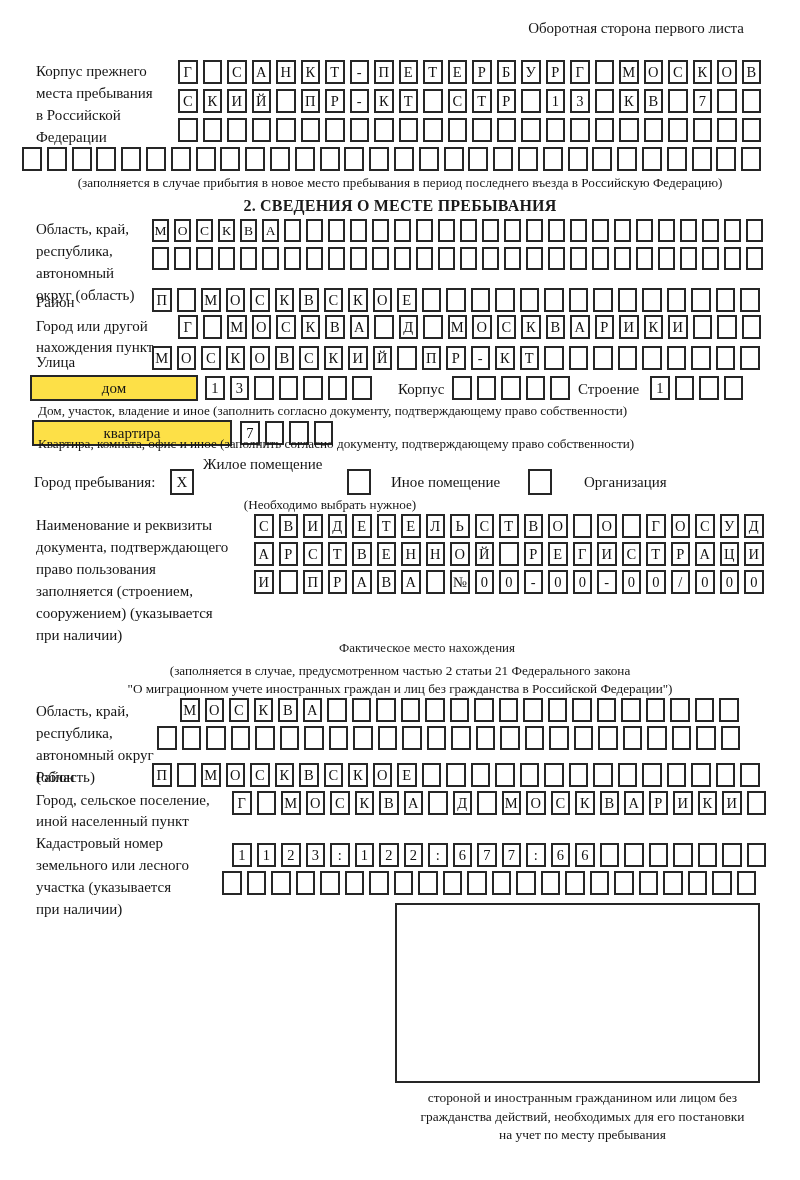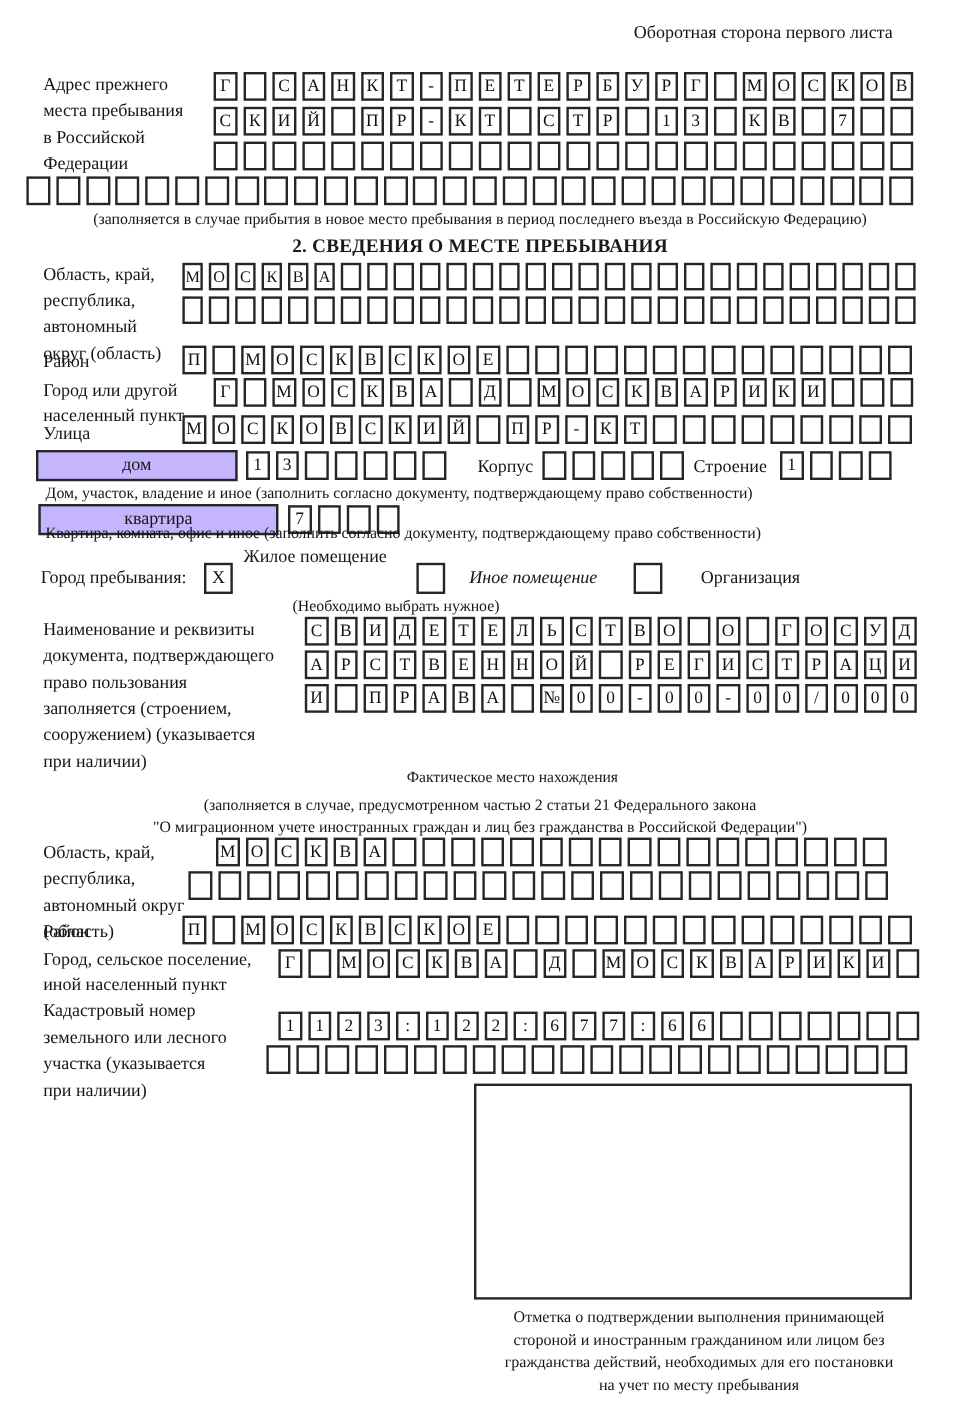--- a/index.html
+++ b/index.html
@@ -21,41 +21,41 @@
     box-sizing:border-box; flex:0 0 auto;
     width:19.5px; height:24px; border:2px solid #262626; background:#fff;
     display:flex; align-items:center; justify-content:center;
     font-size:14.5px; color:#111;
   }
   .cells.sm .cell { width:17px; height:23px; font-size:13.5px; }
   .cells.wide30 { gap:4.8px; }
   .cells.wide30 .cell { width:20px; }
 
   .labelbox {
-    box-sizing:border-box; border:2px solid #262626; background:#c4b5fd;
+    box-sizing:border-box; border:2px solid #262626; background:#fde047;
     display:flex; align-items:center; justify-content:center;
     font-size:15px; color:#151515;
   }
   .checkbox {
     box-sizing:border-box; width:24px; height:26px; border:2px solid #262626;
     display:flex; align-items:center; justify-content:center;
     font-size:15px; color:#111; background:#fff;
   }
   .bigbox { box-sizing:border-box; border:2px solid #262626; background:#fff; }
   .marknote { font-size:13.4px; line-height:18.5px; text-align:center; color:#151515; }
 </style>
 </head>
 <body>
 
 <div class="page">
 
   <div class="abs caption" style="top:20px; right:56px; font-size:15px;">Оборотная сторона первого листа</div>
 
   <div class="abs label" style="left:36px; top:60px; width:150px;">
-      <div>Адрес прежнего</div>
+      <div>Корпус прежнего</div>
       <div>места пребывания</div>
       <div>в Российской</div>
       <div>Федерации</div>
     </div>
   <div class="abs cells" style="left:178px; top:60px;">
       <span class="cell">Г</span>
       <span class="cell"></span>
       <span class="cell">С</span>
       <span class="cell">А</span>
       <span class="cell">Н</span>
@@ -258,21 +258,21 @@
       <span class="cell"></span>
       <span class="cell"></span>
       <span class="cell"></span>
       <span class="cell"></span>
       <span class="cell"></span>
       <span class="cell"></span>
     </div>
 
   <div class="abs label lh21" style="left:36px; top:316px; width:160px;">
       <div>Город или другой</div>
-      <div>населенный пункт</div>
+      <div>нахождения пункт</div>
     </div>
   <div class="abs cells" style="left:178px; top:315px;">
       <span class="cell">Г</span>
       <span class="cell"></span>
       <span class="cell">М</span>
       <span class="cell">О</span>
       <span class="cell">С</span>
       <span class="cell">К</span>
       <span class="cell">В</span>
       <span class="cell">А</span>
@@ -356,21 +356,21 @@
       <span class="cell"></span>
       <span class="cell"></span>
       <span class="cell"></span>
     </div>
   <div class="abs caption" style="left:38px; top:436px;">Квартира, комната, офис и иное (заполнить согласно документу, подтверждающему право собственности)</div>
 
   <div class="abs label" style="left:34px; top:471px;">Город пребывания:</div>
   <div class="abs checkbox" style="left:170px; top:469px;">X</div>
   <div class="abs label" style="left:203px; top:453px;">Жилое помещение</div>
   <div class="abs checkbox" style="left:347px; top:469px;"></div>
-  <div class="abs label" style="left:391px; top:471px;font-style:italic;">Иное помещение</div>
+  <div class="abs label" style="left:391px; top:471px;">Иное помещение</div>
   <div class="abs checkbox" style="left:528px; top:469px;"></div>
   <div class="abs label" style="left:584px; top:471px;">Организация</div>
   <div class="abs caption" style="left:150px; top:497px; width:360px; text-align:center;">(Необходимо выбрать нужное)</div>
 
   <div class="abs label" style="left:36px; top:514px; width:215px;">
       <div>Наименование и реквизиты</div>
       <div>документа, подтверждающего</div>
       <div>право пользования</div>
       <div>заполняется (строением,</div>
       <div>сооружением) (указывается</div>
@@ -616,19 +616,18 @@
       <span class="cell"></span>
       <span class="cell"></span>
       <span class="cell"></span>
       <span class="cell"></span>
       <span class="cell"></span>
       <span class="cell"></span>
     </div>
 
   <div class="abs bigbox" style="left:395px; top:903px; width:365px; height:180px;"></div>
   <div class="abs marknote" style="left:385px; top:1089px; width:395px;">
-      <div>Отметка о подтверждении выполнения принимающей</div>
       <div>стороной и иностранным гражданином или лицом без</div>
       <div>гражданства действий, необходимых для его постановки</div>
       <div>на учет по месту пребывания</div>
     </div>
 
 </div>
 
 </body></html>

